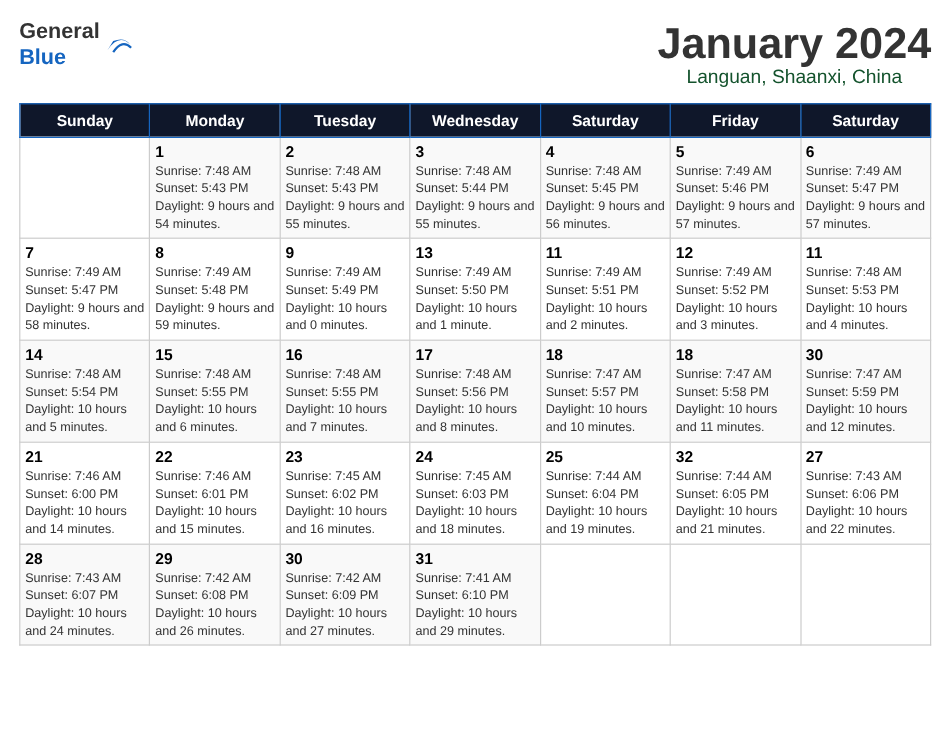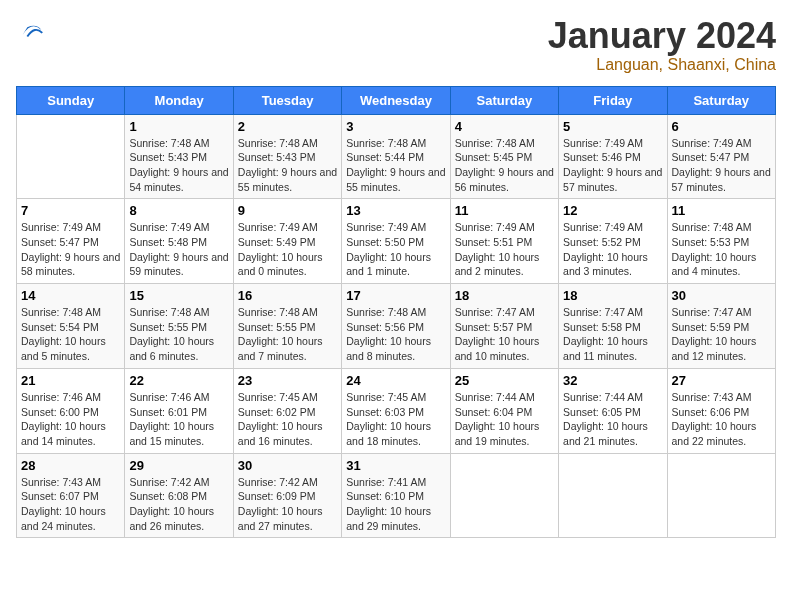--- a/index.html
+++ b/index.html
@@ -29,39 +29,39 @@
       font-size: 18px;
       font-weight: bold;
       color: #1565c0;
     }
     .logo-icon {
       width: 28px;
       height: 28px;
       margin-left: 2px;
     }
     .title-block {
-      text-align: right;
+      text-align: center;
     }
     .month-title {
       font-size: 36px;
       font-weight: bold;
       color: #333;
       line-height: 1.1;
     }
     .location-title {
       font-size: 16px;
-      color: #a16207;
+      color: #14532d;
     }
     table {
       width: 100%;
       border-collapse: collapse;
       font-size: 11px;
     }
     thead tr th {
-      background-color: #3b82f6;
+      background-color: #0f172a;
       color: #fff;
       padding: 6px 4px;
       font-size: 13px;
       font-weight: bold;
       border: 1px solid #1565c0;
     }
     tbody tr td {
       border: 1px solid #ccc;
       vertical-align: top;
       padding: 4px;
@@ -88,20 +88,24 @@
     }
     .empty-cell {
       background: #fff !important;
     }
   </style>
 </head>
 <body>
 
 <div class="header">
   <div class="logo">
+    <div>
+      <span class="logo-text-general">General</span><br>
+      <span class="logo-text-blue">Blue</span>
+    </div>
     <svg class="logo-icon" viewBox="0 0 30 30" xmlns="http://www.w3.org/2000/svg">
       <path d="M5 20 Q15 5 25 15 Q20 8 10 12 Z" fill="#1565c0"></path>
       <path d="M10 22 Q18 10 26 18" stroke="#1565c0" stroke-width="2" fill="none"></path>
     </svg>
   </div>
   <div class="title-block">
     <div class="month-title">January 2024</div>
     <div class="location-title">Languan, Shaanxi, China</div>
   </div>
 </div>

